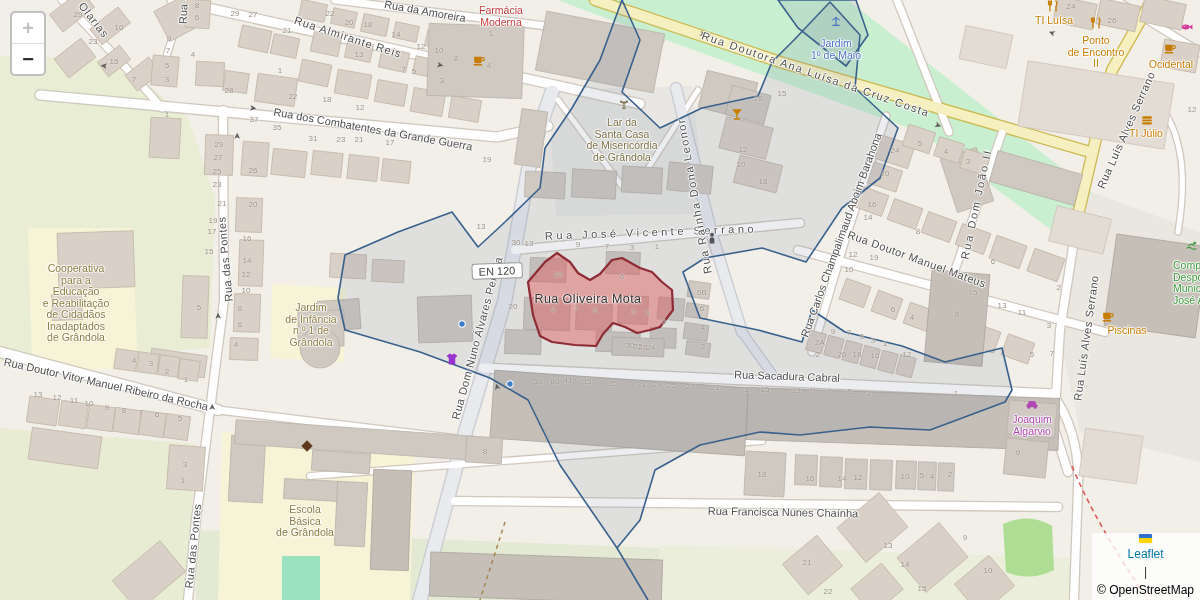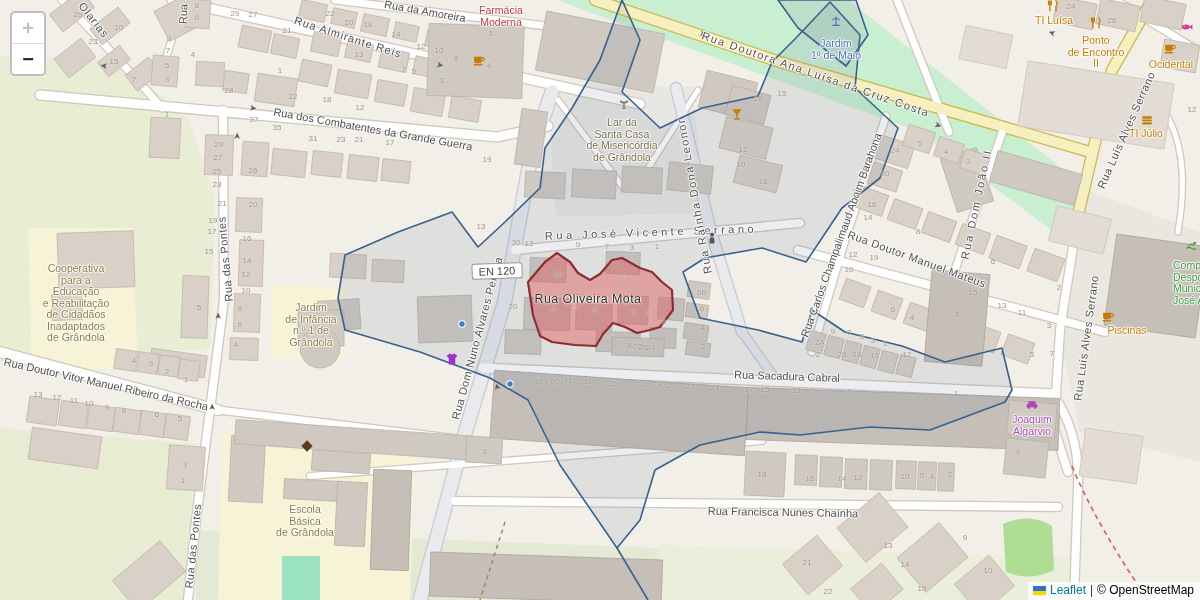--- a/index.html
+++ b/index.html
@@ -18,21 +18,21 @@
       border:1.5px solid #979797;border-radius:3px;padding:1px 6px;font-size:11px;color:#444;white-space:nowrap;}
   #hl-label{position:absolute;z-index:47;transform:translate(-50%,-50%);font-size:12.5px;color:#333;letter-spacing:.4px;
       white-space:nowrap;text-shadow:-1px 0 1px rgba(255,255,255,.8),1px 0 1px rgba(255,255,255,.8),0 1px 2px rgba(255,255,255,.8);}
   #zoomctl{position:absolute;left:10px;top:11px;width:32px;background:#fff;border:2px solid rgba(0,0,0,.25);
       border-radius:5px;z-index:100;overflow:hidden;}
   #zoomctl .zbtn{width:32px;height:30px;display:flex;align-items:center;justify-content:center;
       font-size:20px;font-weight:bold;cursor:pointer;user-select:none;}
   #zoom-in{color:#c3c3c3;}
   #zoom-out{color:#2b2b2b;border-top:1px solid #ddd;}
   #attrib{position:absolute;right:0;bottom:0;z-index:100;background:rgba(255,255,255,.78);
-      padding:1px 6px 3px 5px;font-size:12px;color:#333;display:flex;align-items:center;gap:4px;}
+      padding:1px 6px 3px 5px;font-size:12px;color:#333;display:flex;align-items:center;gap:4px;flex-direction:column;}
   #attrib a{color:#0078A8;text-decoration:none;cursor:pointer;}
   .uaflag{display:inline-block;width:13px;height:9px;border-radius:1px;overflow:hidden;
       background:linear-gradient(#2e6fd0 0 50%,#ffd500 50% 100%);box-shadow:0 0 1px rgba(0,0,0,.4);}
 </style>
 </head>
 <body>
 
 <div id="map">
   <svg id="base-svg" width="1200" height="600">
       <g>

